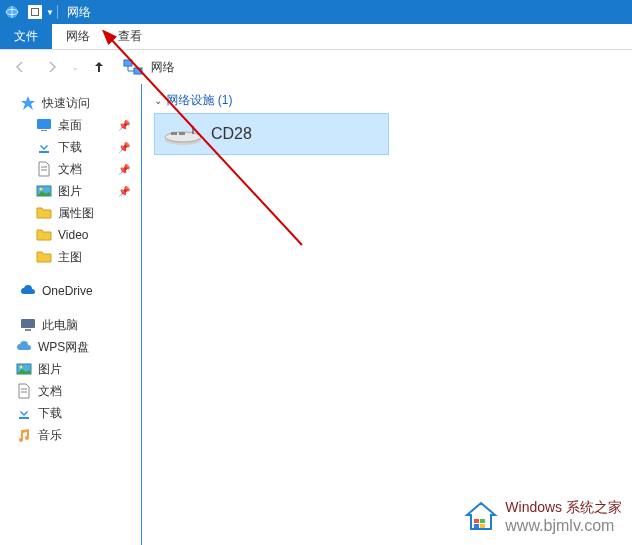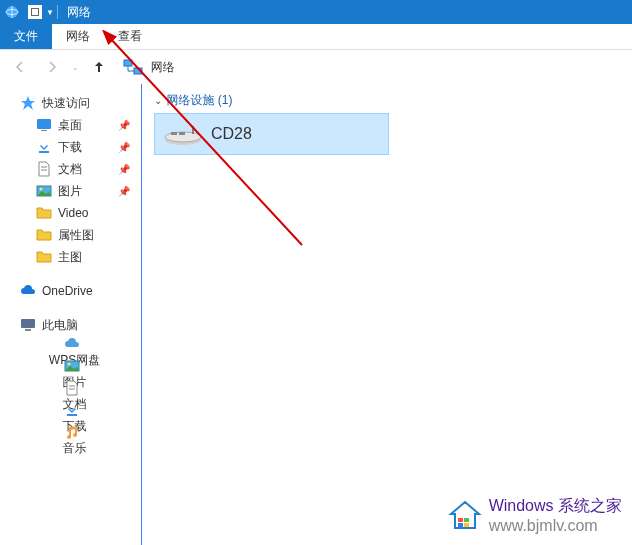--- a/index.html
+++ b/index.html
@@ -23,36 +23,36 @@
     .nav-up { color: #333; }
     .addr-bar { display: flex; align-items: center; gap: 8px; margin-left: 4px; }
     .addr-icon { width: 20px; height: 16px; }
     .addr-text { font-size: 12px; color: #333; }
     
     .main { display: flex; height: calc(100% - 84px); }
     .sidebar { width: 142px; border-right: 1px solid #3b82f6; padding: 8px 0; overflow: hidden; }
     .sb-group { margin-bottom: 12px; }
     .sb-item { display: flex; align-items: center; height: 22px; padding: 0 8px 0 20px; font-size: 12px; color: #333; cursor: pointer; position: relative; }
     .sb-item.child { padding-left: 36px; }
-    .sb-item.child2 { padding-left: 16px; flex-direction: column; }
+    .sb-item.child2 { padding-left: 16px; }
     .sb-icon { width: 16px; height: 16px; margin-right: 6px; flex-shrink: 0; }
     .pin { position: absolute; right: 10px; color: #888; font-size: 10px; }
     
     .content { flex: 1; padding: 8px 12px; position: relative; }
     .group-header { display: flex; align-items: center; font-size: 12px; color: #1a5fb4; margin-bottom: 4px; cursor: pointer; }
     .group-header .chev { margin-right: 4px; font-size: 10px; color: #555; }
     .item-grid { display: flex; }
     .item-tile { width: 235px; height: 42px; background: #cce8ff; border: 1px solid #99d1ff; display: flex; align-items: center; padding: 0 8px; cursor: pointer; }
     .item-tile-icon { width: 40px; height: 28px; margin-right: 8px; display: flex; align-items: center; justify-content: center; }
     .item-tile-label { font-size: 16px; color: #333; }
     
     .red-arrow { position: absolute; top: 30px; left: 102px; pointer-events: none; z-index: 100; }
     
     .watermark { position: absolute; right: 10px; bottom: 10px; display: flex; align-items: center; gap: 6px; }
-    .wm-text { font-size: 16px; color: #4c1d95; }
+    .wm-text { font-size: 14px; color: #7f1d1d; }
     .wm-sub { font-size: 16px; color: #888; display: block; }
     
     
     .i-star { fill: #40a0ff; }
     .i-desktop { fill: #3090e8; }
     .i-folderline { fill: #f5c842; stroke: #d4a017; }
     .i-cloud { fill: #1a78d4; }
     .i-pc { fill: #5a7090; }
     .i-music { fill: #f59e42; }
   </style>
@@ -155,27 +155,27 @@
             <circle cx="5" cy="6" r="1.5" fill="#ffe060"></circle>
             <path d="M1 13 L6 8 L10 11 L13 9 L15 13 Z" fill="#40a040"></path>
           </svg>
         <span>图片</span>
         <span class="pin">📌</span>
       </div>
       <div class="sb-item child">
         <svg class="sb-icon i-folderline" viewBox="0 0 16 16">
             <path d="M1 3 L6 3 L7 5 L15 5 L15 13 L1 13 Z"></path>
           </svg>
-        <span>Video</span>
+        <span>属性图</span>
       </div>
       <div class="sb-item child">
         <svg class="sb-icon i-folderline" viewBox="0 0 16 16">
             <path d="M1 3 L6 3 L7 5 L15 5 L15 13 L1 13 Z"></path>
           </svg>
-        <span>属性图</span>
+        <span>Video</span>
       </div>
       <div class="sb-item child">
         <svg class="sb-icon i-folderline" viewBox="0 0 16 16">
             <path d="M1 3 L6 3 L7 5 L15 5 L15 13 L1 13 Z"></path>
           </svg>
         <span>主图</span>
       </div>
     </div>
 
     <div class="sb-group">

